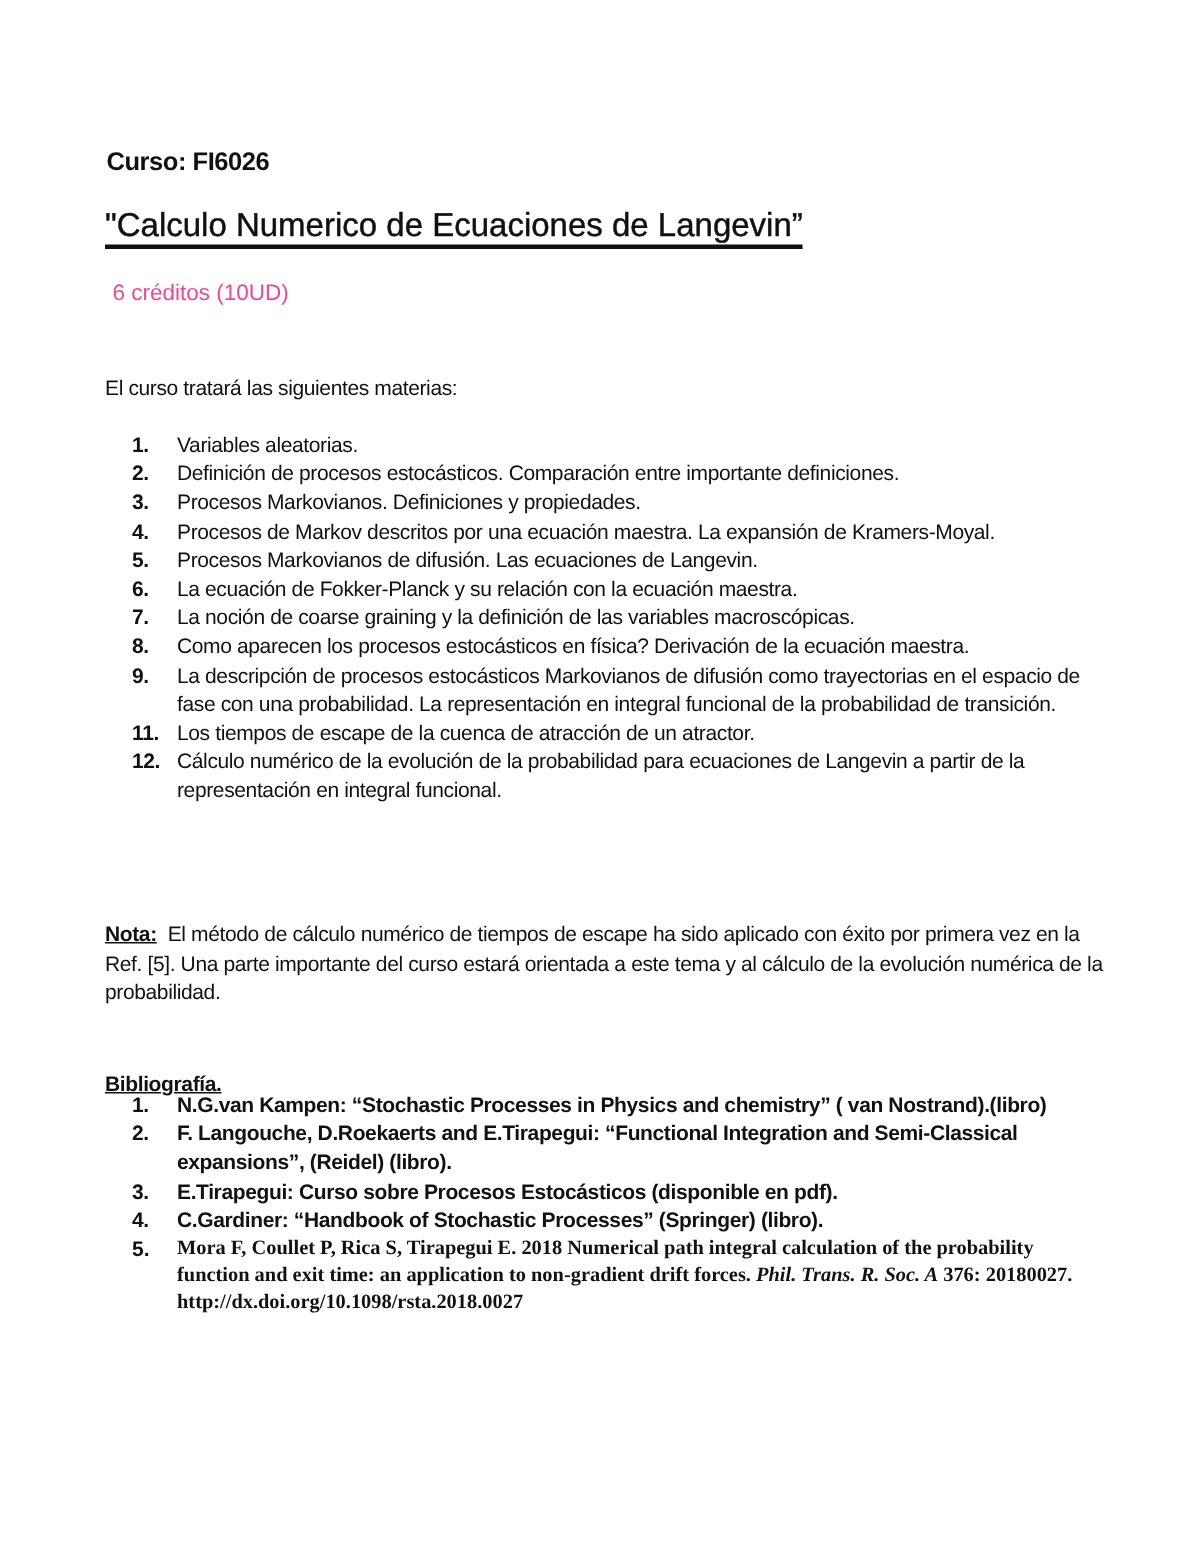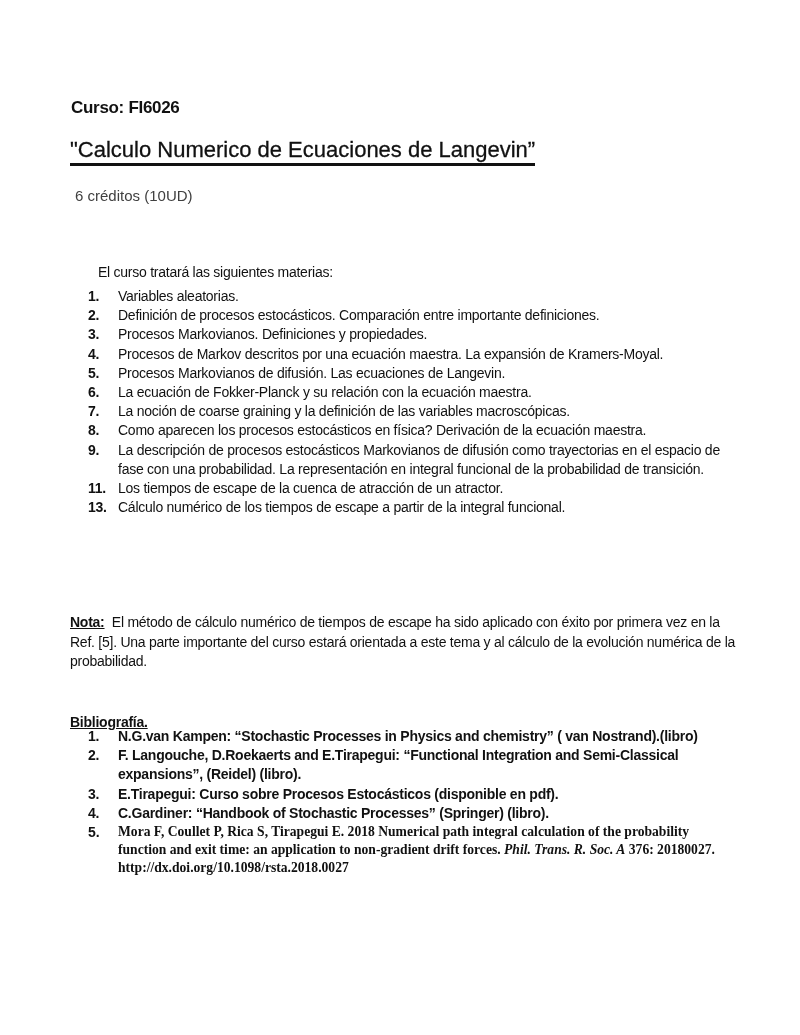--- a/index.html
+++ b/index.html
@@ -1,22 +1,22 @@
 <!DOCTYPE html>
 <html><head>
   <meta charset="utf-8">
   <style>
     html, body { margin: 0; padding: 0; background: #ffffff; }
     body { width: 800px; height: 1035px; position: relative; overflow: hidden; color: #111; }
     .page { position: absolute; left: 0; top: 0; width: 797px; height: 1035px; }
     .cal { font-family: "Liberation Sans", "DejaVu Sans", sans-serif; font-size: 14px; letter-spacing: -0.25px; }
     .course-code { position: absolute; left: 71px; top: 98px; font-family: "Liberation Sans", sans-serif; font-weight: bold; font-size: 17px; letter-spacing: -0.3px; }
     .course-title { position: absolute; left: 70px; top: 138px; font-family: "Liberation Sans", sans-serif; font-size: 22px; font-weight: normal; -webkit-text-stroke: 0.3px #111; border-bottom: 3px solid #111; padding-bottom: 1px; line-height: 24px; }
-    .credits { position: absolute; left: 75px; top: 187px; font-family: "Liberation Sans", sans-serif; font-size: 15px; color: #404040; }
-    .intro { position: absolute; left: 70px; top: 264px; margin-left: 28px; }
+    .credits { position: absolute; left: 75px; top: 187px; font-family: "Liberation Sans", sans-serif; font-size: 15px; color: #ec4899; }
+    .intro { position: absolute; left: 70px; top: 250px; }
     .topics { position: absolute; left: 88px; top: 287px; width: 650px; margin: 0; padding: 0; list-style: none; }
     .topics li { display: flex; line-height: 19.2px; }
     .topics .num { width: 30px; flex: 0 0 30px; font-weight: bold; }
     .topics .num.wide { width: 30px; }
     .topics .txt { flex: 1; }
     .note { position: absolute; left: 70px; top: 613px; width: 670px; line-height: 19.5px; }
     .note .label { font-weight: bold; text-decoration: underline; }
     .biblio-title { position: absolute; left: 70px; top: 689px; font-weight: bold; text-decoration: underline; margin-top: 25px; }
     .biblio { position: absolute; left: 88px; top: 727px; width: 650px; margin: 0; padding: 0; list-style: none; }
     .biblio li { display: flex; line-height: 19.2px; font-weight: bold; }
@@ -72,22 +72,22 @@
       </li>
     <li>
         <span class="num">9.</span>
         <span class="txt">La descripción de procesos estocásticos Markovianos de difusión como trayectorias en el espacio de fase con una probabilidad. La representación en integral funcional de la probabilidad de transición.</span>
       </li>
     <li>
         <span class="num wide">11.</span>
         <span class="txt">Los tiempos de escape de la cuenca de atracción de un atractor.</span>
       </li>
     <li>
-        <span class="num wide">13.</span>
-        <span class="txt">Cálculo numérico de los tiempos de escape a partir de la integral funcional.</span>
+        <span class="num wide">12.</span>
+        <span class="txt">Cálculo numérico de la evolución de la probabilidad para ecuaciones de Langevin a partir de la representación en integral funcional.</span>
       </li>
   </ol>
 
   <div class="note cal">
     <span class="label">Nota:</span>&nbsp;&nbsp;<span>El método de cálculo numérico de tiempos de escape  ha sido aplicado con éxito por primera vez en la Ref. [5].  Una parte importante del curso estará orientada a este tema y al cálculo de la evolución numérica de la probabilidad.</span>
   </div>
 
   <div class="biblio-title cal">Bibliografía.</div>
 
   <ol class="biblio cal">

